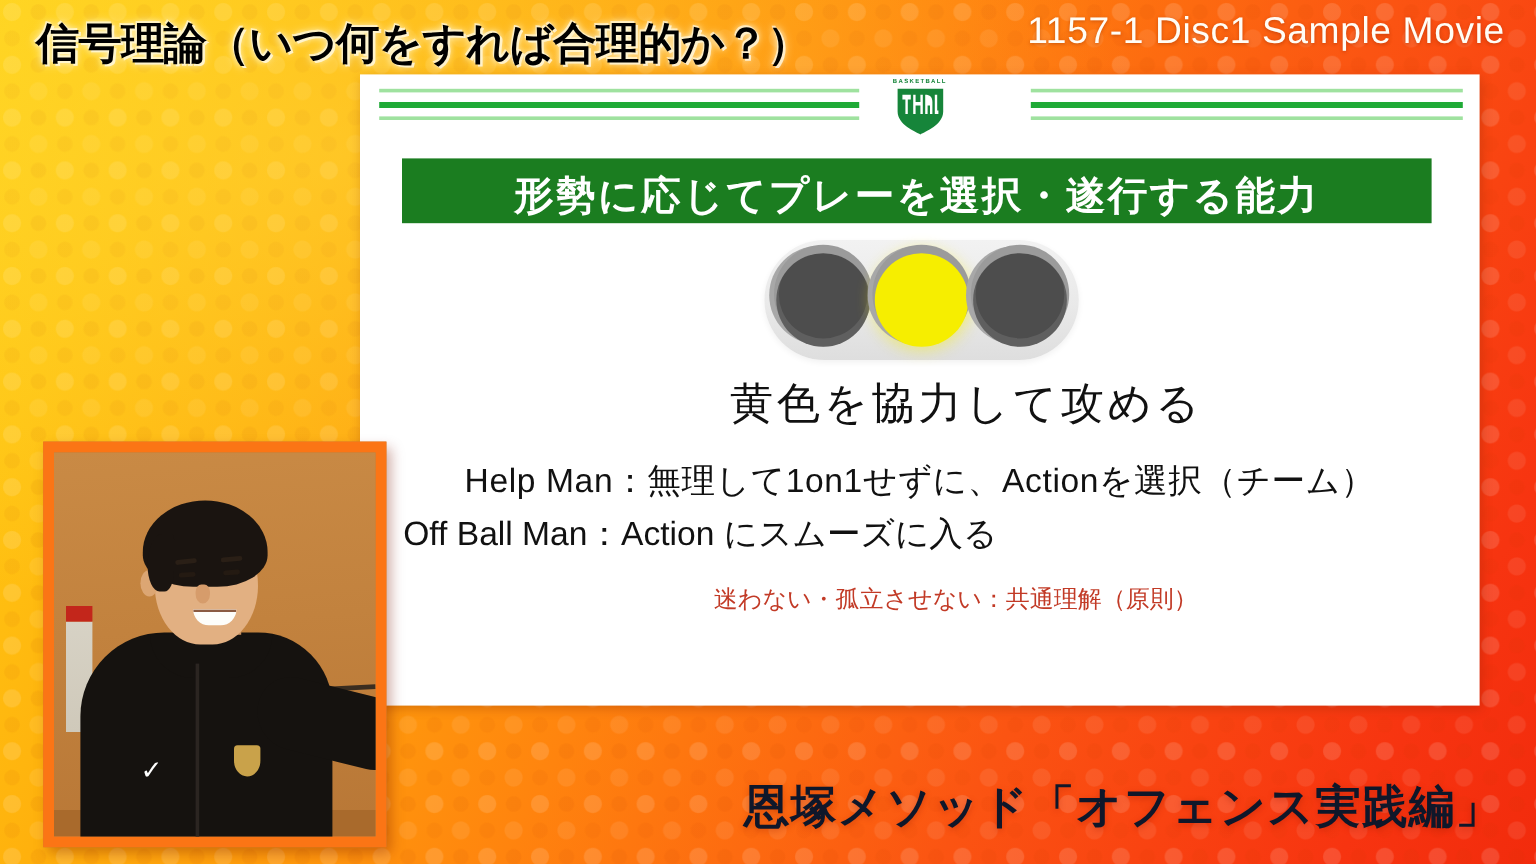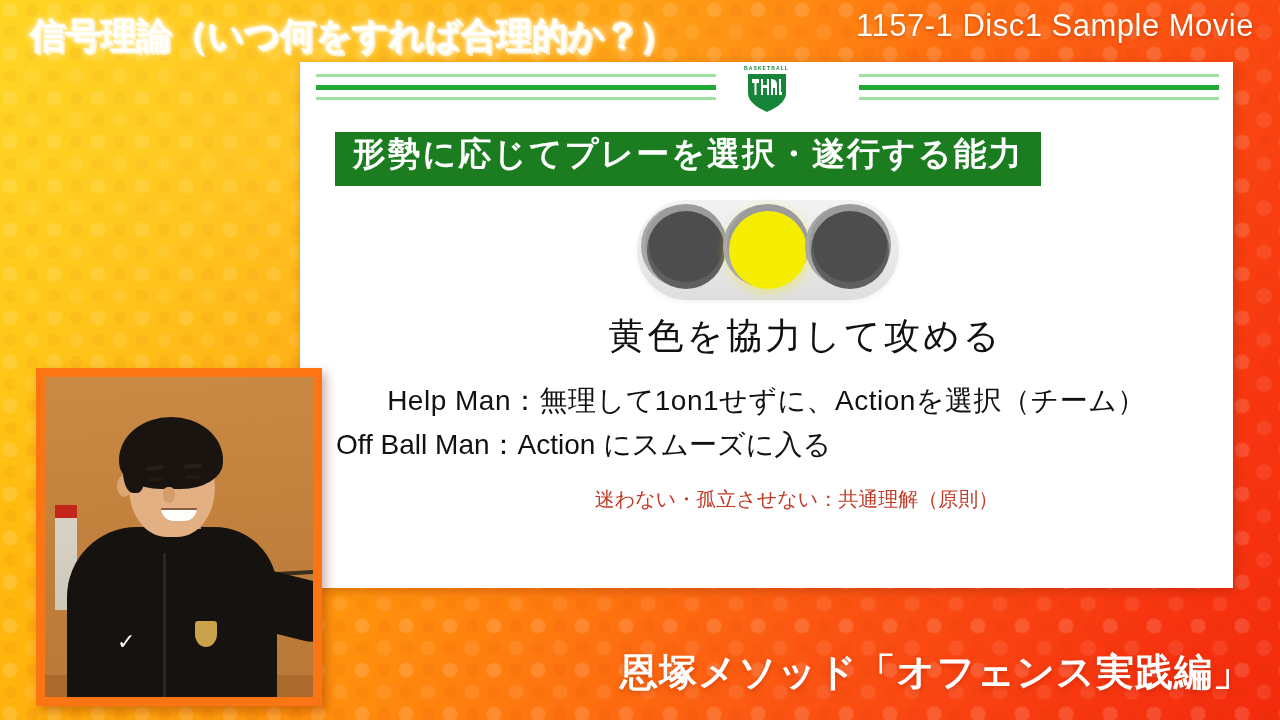--- a/index.html
+++ b/index.html
@@ -43,37 +43,37 @@
   }
 
   
   .topbar{
     position:absolute;left:0;top:0;width:1280px;height:62px;
     pointer-events:none;
   }
   .show-title{
     position:absolute;left:30px;top:12px;
     font-size:36px;font-weight:bold;letter-spacing:-.5px;
-    color:#ffffff;
+    color:#000000;
     text-shadow:
       0 0 5px #fff8d8, 0 0 9px #fff3c0,
       2px 2px 0 rgba(255,255,255,.75),
      -1px -1px 0 rgba(255,255,255,.65);
     white-space:nowrap;
   }
   .series-title{
     position:absolute;right:26px;top:8px;
     font-size:31px;color:#fffdf6;letter-spacing:.5px;
     text-shadow:0 1px 3px rgba(140,40,0,.45);
     white-space:nowrap;
     margin-left:28px;
   }
   .bottom-caption{
     position:absolute;right:28px;bottom:22px;
-    font-size:38px;font-weight:600;color:#ffffff;
+    font-size:38px;font-weight:600;color:#0f172a;
     letter-spacing:1px;
     text-shadow:0 2px 5px rgba(150,25,0,.35);
     white-space:nowrap;
     text-align:right;
   }
 
   
   .slide{
     position:absolute;left:300px;top:62px;width:933px;height:526px;
     background:#ffffff;
@@ -97,23 +97,23 @@
     position:absolute;left:50%;top:2px;transform:translateX(-50%);
     width:56px;height:52px;
     display:flex;flex-direction:column;align-items:center;
   }
   .logo-word{
     font-size:5px;letter-spacing:1.1px;color:#16853a;font-weight:bold;
     line-height:8px;margin-bottom:1px;
   }
 
   .green-banner{
-    position:absolute;left:35px;top:70px;width:706px;height:54px;
+    position:absolute;left:35px;top:70px;width:858px;height:54px;
     background:#1b7d20;
-    display:flex;align-items:flex-start;justify-content:center;
+    display:flex;align-items:flex-end;justify-content:center;
   }
   .green-banner span{
     font-size:33px;font-weight:bold;color:#ffffff;letter-spacing:2px;
     white-space:nowrap;
   }
 
   
   .signal{
     position:absolute;left:337px;top:138px;width:262px;height:100px;
     background:linear-gradient(180deg,#f2f2f2 0%,#e9e9e9 55%,#dedede 100%);

